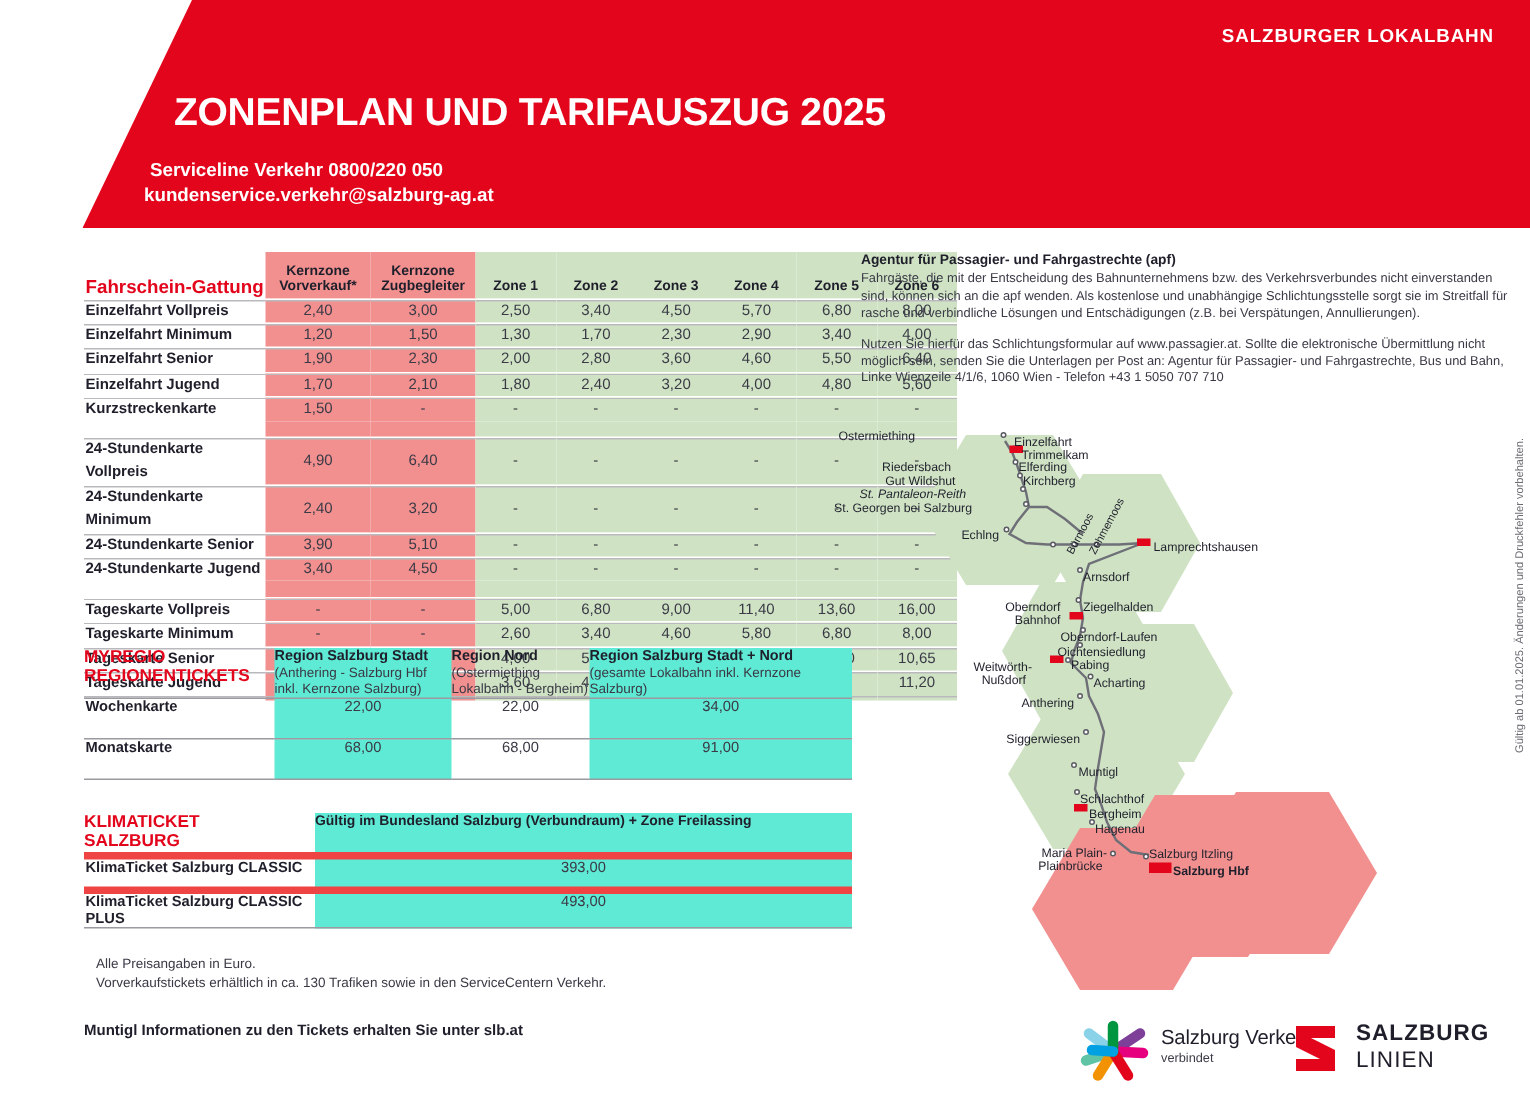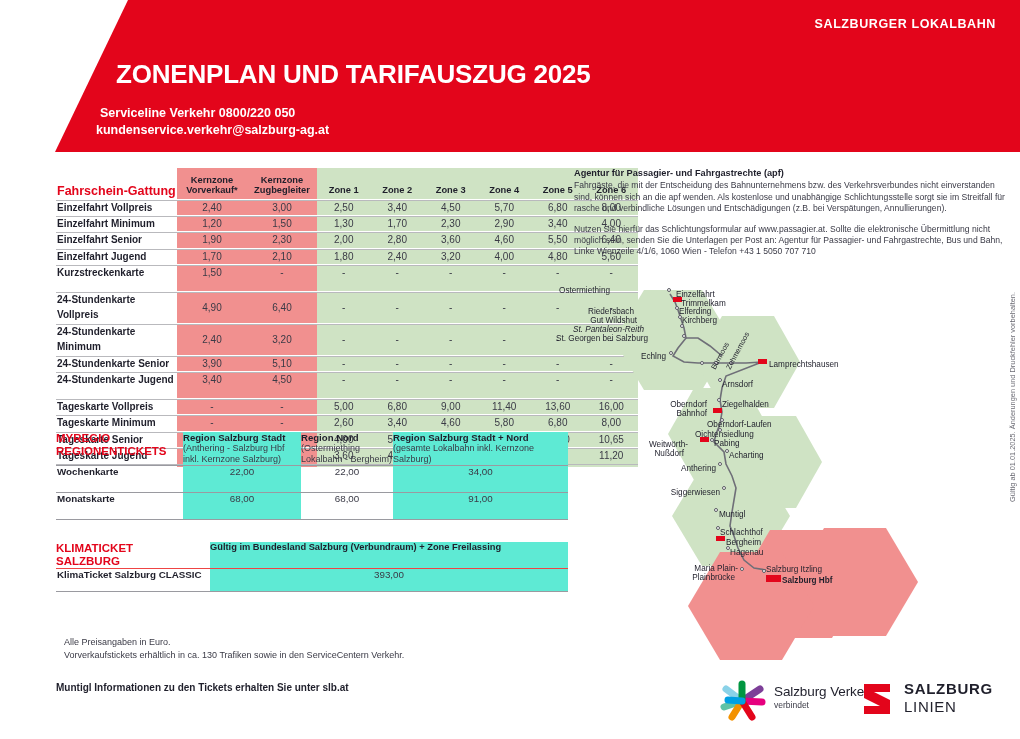--- a/index.html
+++ b/index.html
@@ -88,21 +88,21 @@
   .reg-bottom td { border-top: 1px solid #9a9aa0; height: 2px; }
 
   
   #klima { position: absolute; left: 56px; top: 542px; width: 512px; }
   table.kl { border-collapse: collapse; width: 512px; table-layout: fixed; }
   table.kl td { padding: 0; vertical-align: top; }
   .kl .kc1 { width: 154px; }
   .kl .kc2 { width: 358px; }
   .kl-title { color: #e3051b; font-size: 11.5px; font-weight: bold; line-height: 13px; padding: 8px 0 10px 1px; }
   .kl-head-cell { padding: 8px 8px 10px 8px; font-size: 9.3px; font-weight: bold; line-height: 11.5px; }
-  .kl-row td { border-top: 1px solid #ef4444; height: 23px; font-size: 9.8px; }
+  .kl-row td { border-top: 5px solid #ef4444; height: 23px; font-size: 9.8px; }
   .kl-row td.kll { font-weight: bold; padding-left: 1px; }
   .kl-row td.klv { text-align: center; color: #3a3a46; }
   .kl-bottom td { border-top: 1px solid #9a9aa0; height: 2px; }
 
   
   #notes { position: absolute; left: 56px; top: 636px; width: 460px; font-size: 9px; color: #3a3a46; line-height: 12.5px; }
   #notes .n-ind { padding-left: 8px; }
   #notes .n-star { padding-left: 0; }
   #note-more { position: absolute; left: 56px; top: 682px; font-size: 10px; font-weight: bold; color: #1f1f2b; }
 
@@ -432,20 +432,24 @@
         <td class="kl-title">
           <span>KLIMATICKET</span><br>
           <span>SALZBURG</span>
         </td>
         <td class="kl-head-cell shade">Gültig im Bundesland Salzburg (Verbundraum) + Zone Freilassing</td>
       </tr>
       <tr class="kl-row">
         <td class="kll">KlimaTicket Salzburg CLASSIC</td>
         <td class="klv shade">393,00</td>
       </tr>
+      <tr class="kl-row">
+        <td class="kll">KlimaTicket Salzburg CLASSIC PLUS</td>
+        <td class="klv shade">493,00</td>
+      </tr>
       <tr class="kl-bottom">
         <td></td>
           <td></td>
       </tr>
     </tbody>
   </table>
 </div>
 
 <div id="notes">
   <div class="n-ind">Alle Preisangaben in Euro.</div>
@@ -527,21 +531,21 @@
       <span class="maplabel" style="top: 58px; left: 74px; transform: translateX(-100%);">St. Georgen bei Salzburg</span>
       <span class="maplabel" style="top: 76px; left: 92px; transform: translateX(-100%);">Echlng</span>
       <span class="maplabel rot" style="top: 86px; left: 143px; transform: rotate(-62deg); font-size: 7.4px;">Bürmoos</span>
       <span class="maplabel rot" style="top: 86px; left: 158px; transform: rotate(-62deg); font-size: 7.4px;">Zehmemoos</span>
       <span class="maplabel" style="top: 84px; left: 195px;">Lamprechtshausen</span>
       <span class="maplabel" style="top: 104px; left: 148px;">Arnsdorf</span>
       <span class="maplabel" style="top: 124px; left: 148px;">Ziegelhalden</span>
       <span class="maplabel" style="top: 124px; left: 133px; transform: translateX(-100%);">Oberndorf</span>
       <span class="maplabel" style="top: 133px; left: 133px; transform: translateX(-100%);">Bahnhof</span>
       <span class="maplabel" style="top: 144px; left: 133px;">Oberndorf-Laufen</span>
-      <span class="maplabel" style="top: 154px; left: 121px;">Oichtensiedlung</span>
+      <span class="maplabel" style="top: 154px; left: 131px;">Oichtensiedlung</span>
       <span class="maplabel" style="top: 164px; left: 114px; transform: translateX(-100%);">Weitwörth-</span>
       <span class="maplabel" style="top: 173px; left: 110px; transform: translateX(-100%);">Nußdorf</span>
       <span class="maplabel" style="top: 163px; left: 140px;">Pabing</span>
       <span class="maplabel" style="top: 175px; left: 155px;">Acharting</span>
       <span class="maplabel" style="top: 188px; left: 142px; transform: translateX(-100%);">Anthering</span>
       <span class="maplabel" style="top: 212px; left: 146px; transform: translateX(-100%);">Siggerwiesen</span>
       <span class="maplabel" style="top: 234px; left: 145px;">Muntigl</span>
       <span class="maplabel" style="top: 252px; left: 146px;">Schlachthof</span>
       <span class="maplabel" style="top: 262px; left: 152px;">Bergheim</span>
       <span class="maplabel" style="top: 272px; left: 156px;">Hagenau</span>

